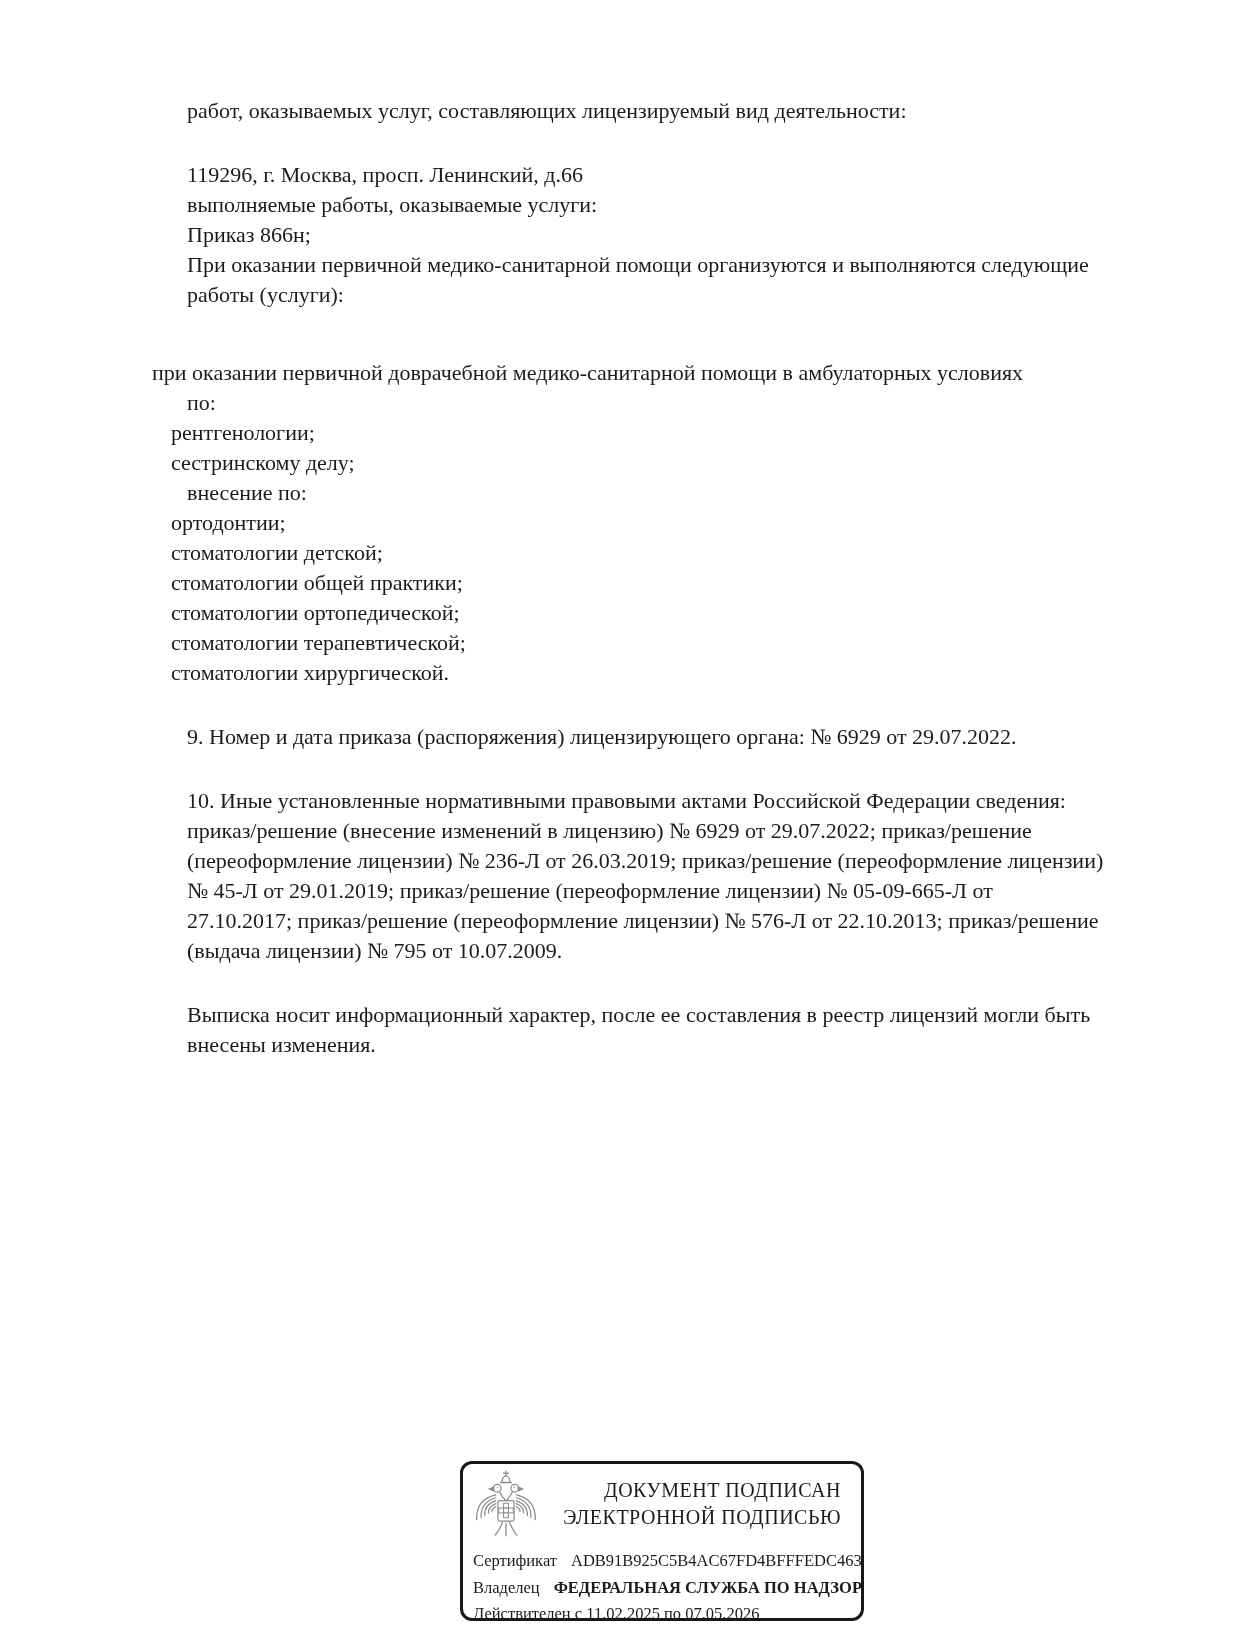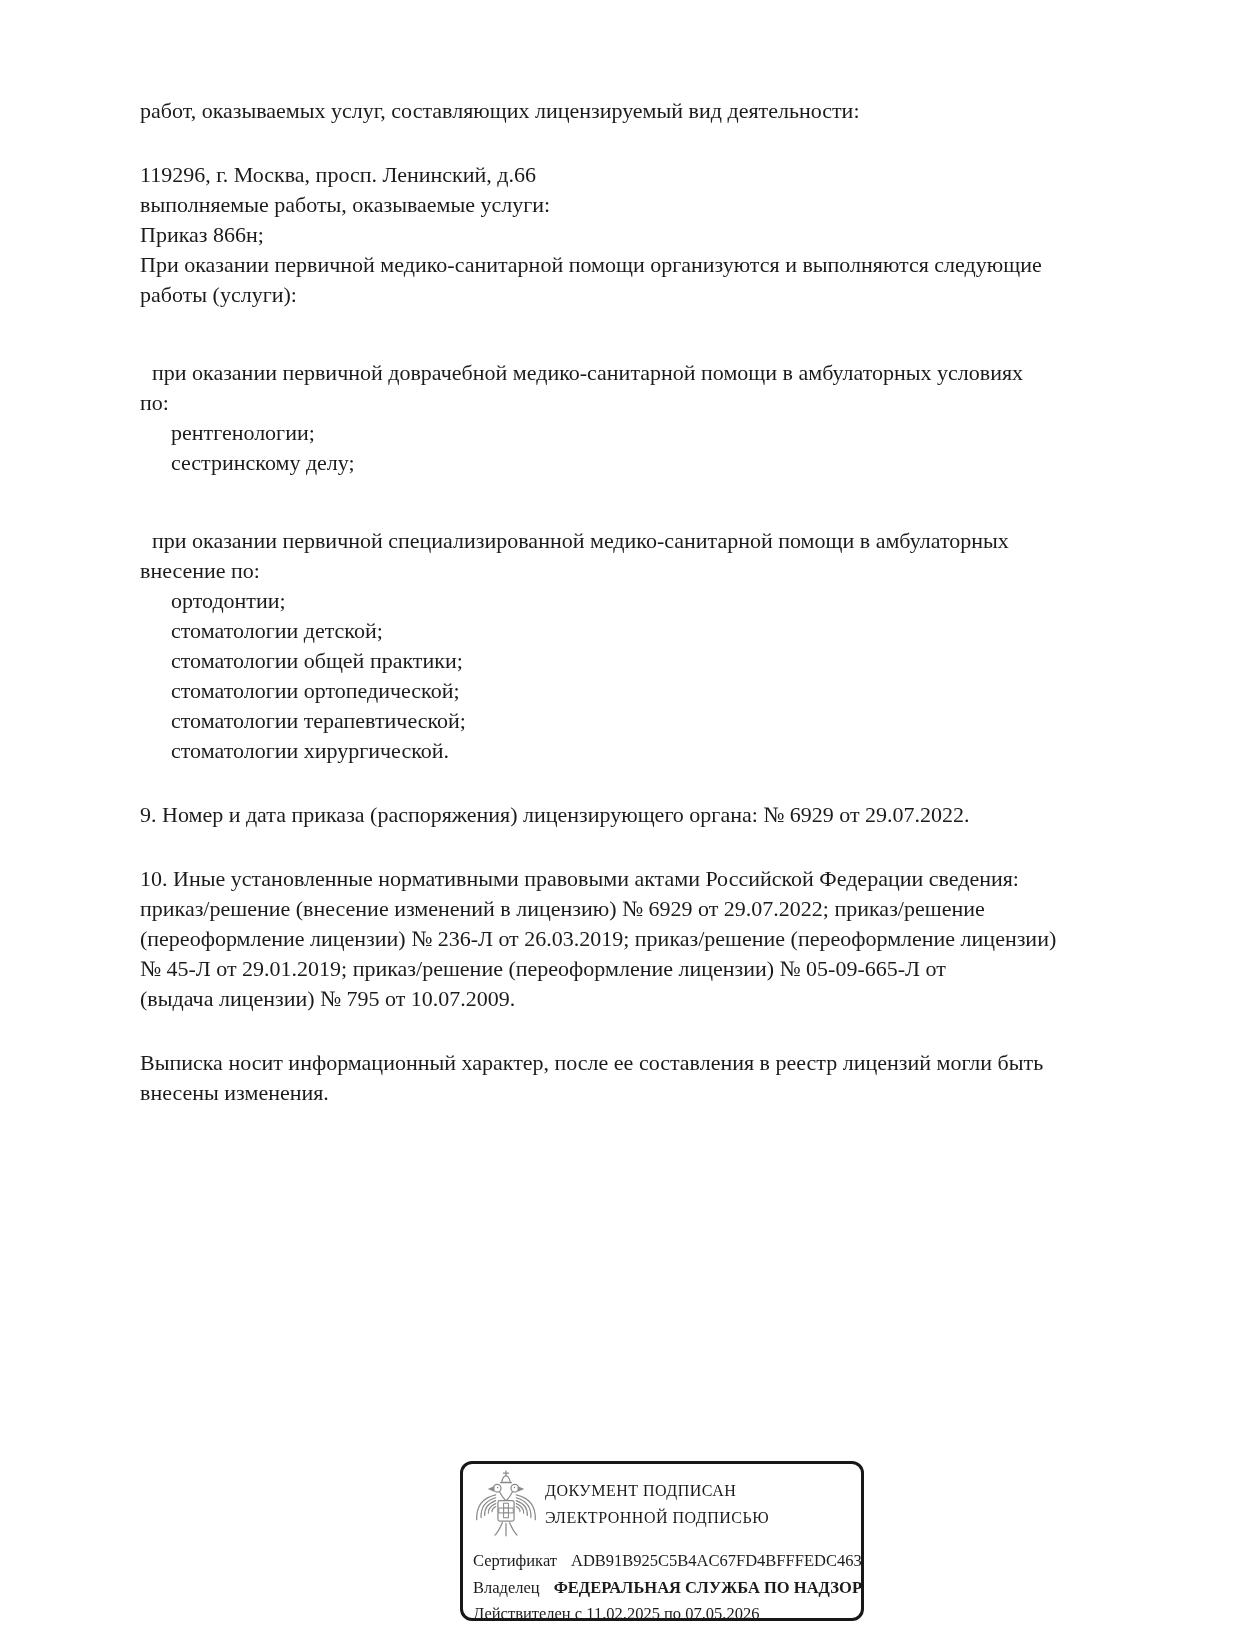--- a/index.html
+++ b/index.html
@@ -16,21 +16,21 @@
   .doc {
     position: absolute;
     left: 140px;
     top: 96px;
     width: 1080px;
     font-size: 22px;
     line-height: 30px;
   }
   .para { margin: 0 0 34px 0; }
   .line { white-space: nowrap; }
-  .ind0 { padding-left: 0; }
+  .ind0 { padding-left: 0; margin-left: 47px; }
   .ind1 { padding-left: 12px; margin-top: 48px; }
   .ind2 { padding-left: 31px; }
   
   .stamp {
     position: absolute;
     left: 460px;
     top: 1461px;
     width: 404px;
     height: 160px;
     box-sizing: border-box;
@@ -42,24 +42,24 @@
   .stamp .emblem {
     position: absolute;
     left: 10px;
     top: 5px;
     width: 66px;
     height: 78px;
   }
   .stamp-title {
     position: absolute;
     left: 82px;
-    right: 3px;
+    right: 20px;
     top: 13px;
-    text-align: left;
-    font-size: 16px;
+    text-align: right;
+    font-size: 20px;
     line-height: 27px;
     letter-spacing: 0.5px;
   }
   .stamp-info {
     position: absolute;
     left: 10px;
     top: 84px;
     right: 0;
     font-size: 16.5px;
     line-height: 26.5px;
@@ -80,37 +80,37 @@
       <div class="para">
         <div class="line ind0">119296, г. Москва, просп. Ленинский, д.66</div>
         <div class="line ind0">выполняемые работы, оказываемые услуги:</div>
         <div class="line ind0">Приказ 866н;</div>
         <div class="line ind0">При оказании первичной медико-санитарной помощи организуются и выполняются следующие</div>
         <div class="line ind0">работы (услуги):</div>
         <div class="line ind1">при оказании первичной доврачебной медико-санитарной помощи в амбулаторных условиях</div>
         <div class="line ind0">по:</div>
         <div class="line ind2">рентгенологии;</div>
         <div class="line ind2">сестринскому делу;</div>
-        <div class="line ind1">при оказании первичной специализированной медико-санитарной помощи в амбулаторных</div>
         <div class="line ind0">внесение по:</div>
         <div class="line ind2">ортодонтии;</div>
         <div class="line ind2">стоматологии детской;</div>
         <div class="line ind2">стоматологии общей практики;</div>
         <div class="line ind2">стоматологии ортопедической;</div>
         <div class="line ind2">стоматологии терапевтической;</div>
         <div class="line ind2">стоматологии хирургической.</div>
       </div>
       <div class="para">
         <div class="line ind0">9. Номер и дата приказа (распоряжения) лицензирующего органа: № 6929 от 29.07.2022.</div>
       </div>
       <div class="para">
         <div class="line ind0">10. Иные установленные нормативными правовыми актами Российской Федерации сведения:</div>
         <div class="line ind0">приказ/решение (внесение изменений в лицензию) № 6929 от 29.07.2022; приказ/решение</div>
         <div class="line ind0">(переоформление лицензии) № 236-Л от 26.03.2019; приказ/решение (переоформление лицензии)</div>
         <div class="line ind0">№ 45-Л от 29.01.2019; приказ/решение (переоформление лицензии) № 05-09-665-Л от</div>
+        <div class="line ind0">27.10.2017; приказ/решение (переоформление лицензии) № 576-Л от 22.10.2013; приказ/решение</div>
         <div class="line ind0">(выдача лицензии) № 795 от 10.07.2009.</div>
       </div>
       <div class="para">
         <div class="line ind0">Выписка носит информационный характер, после ее составления в реестр лицензий могли быть</div>
         <div class="line ind0">внесены изменения.</div>
       </div>
     </div>
 
   <div class="stamp">
 

